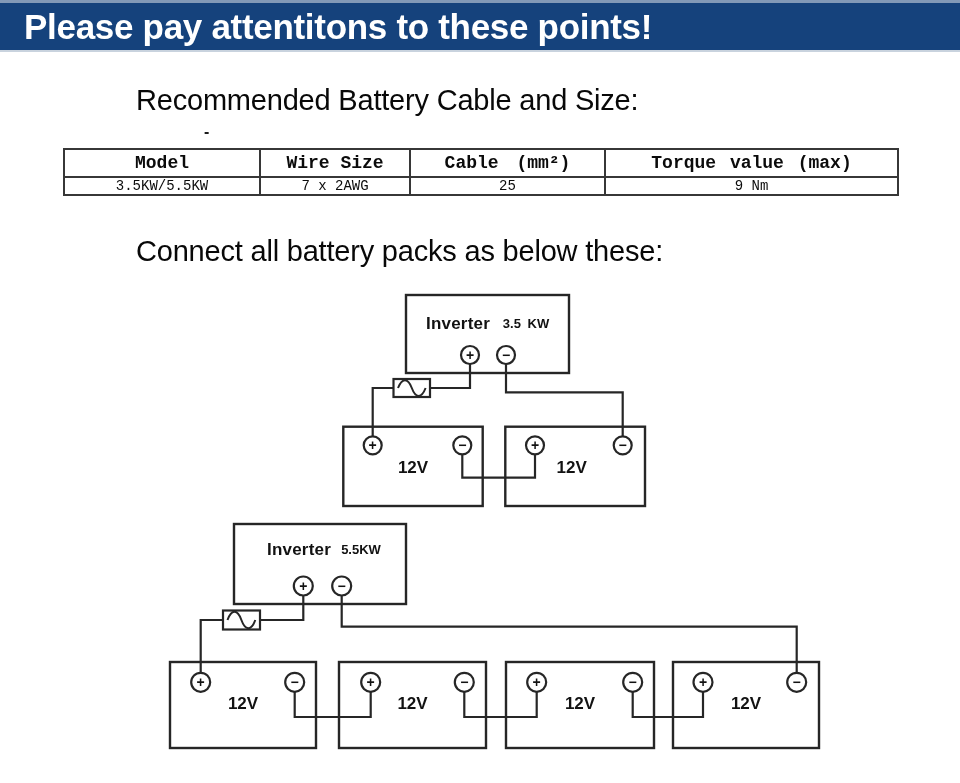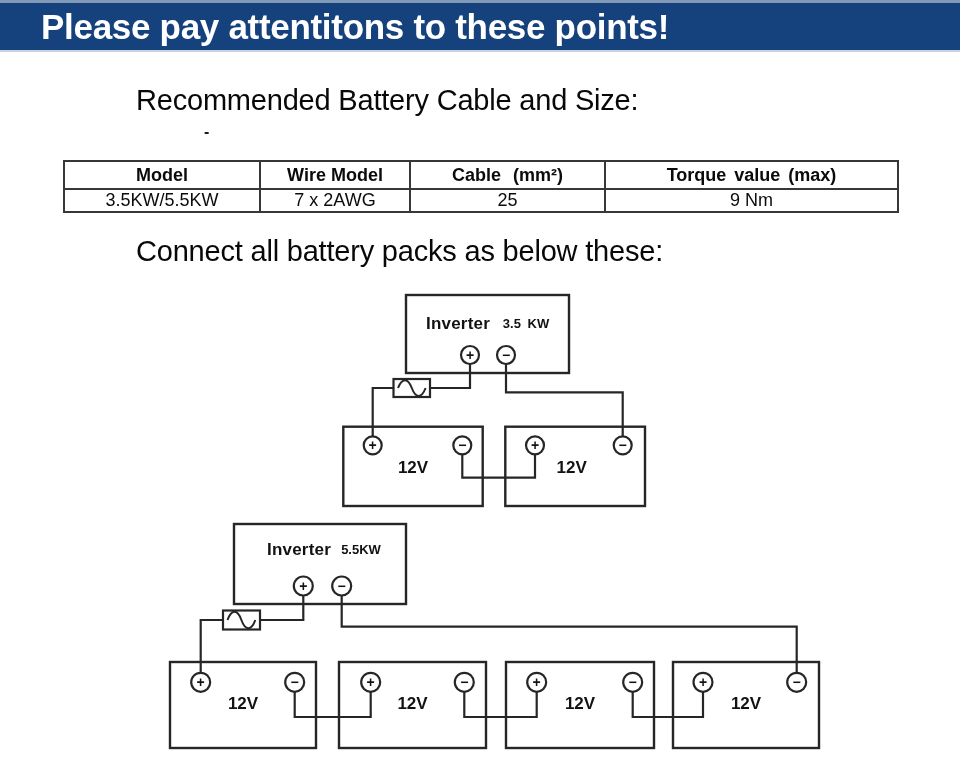--- a/index.html
+++ b/index.html
@@ -13,44 +13,44 @@
   
   .banner {
     position:absolute; left:0; top:0; width:960px; height:52px;
     background:#15427c;
     border-top:3px solid #8299b7;
     border-bottom:2px solid #c9d3de;
     display:flex; align-items:center;
   }
   .banner-title {
     color:#ffffff; font-size:35px; font-weight:bold;
-    padding-left:41px; letter-spacing:-0.3px; white-space:nowrap;
+    padding-left:24px; letter-spacing:-0.3px; white-space:nowrap;
   }
   
   .heading {
     position:absolute; font-size:29px; font-weight:normal;
     color:#080808; letter-spacing:-0.2px; white-space:nowrap;
   }
   .heading-1 { left:136px; top:84px; }
   .heading-2 { left:136px; top:235px; }
   .stray-dash {
     position:absolute; left:204px; top:123px;
     font-size:16px; font-weight:bold; color:#1c1c1c;
   }
   
   .cable-table {
-    position:absolute; left:63px; top:160px; width:834px;
-    border-collapse:collapse; table-layout:fixed;
+    position:absolute; left:63px; top:148px; width:834px;
+    border-collapse:collapse; table-layout:fixed;font-family:Liberation Mono, monospace;
   }
   .cable-table th, .cable-table td {
     border:2px solid #373737; text-align:center;
     vertical-align:middle; overflow:hidden;
   }
   .cable-table th { font-size:18px; font-weight:bold; height:28px; }
-  .cable-table td { font-size:18px; font-weight:normal; height:17px; }
+  .cable-table td { font-size:14px; font-weight:normal; height:17px; }
   .th-cable { word-spacing:7px; }
   .th-torque { word-spacing:3px;margin-top:28px; }
   
   .diagram { position:absolute; }
   #diagram1 { left:330px; top:290px; }
   #diagram2 { left:160px; top:515px; }
   .box  { fill:#ffffff; stroke:#262626; stroke-width:2.4; }
   .wire { fill:none;   stroke:#262626; stroke-width:2.2; }
   .term { fill:#ffffff; stroke:#262626; stroke-width:2.2; }
   .fuse { fill:#ffffff; stroke:#262626; stroke-width:2.2; }
@@ -74,21 +74,21 @@
 <table class="cable-table">
   <colgroup>
     <col style="width:196px">
       <col style="width:150px">
       <col style="width:195px">
       <col style="width:293px">
   </colgroup>
   <thead>
     <tr>
       <th>Model</th>
-      <th>Wire Model</th>
+      <th>Wire Size</th>
       <th class="th-cable">Cable (mm²)</th>
       <th class="th-torque">Torque value (max)</th>
     </tr>
   </thead>
   <tbody>
     <tr>
       <td>3.5KW/5.5KW</td>
       <td>7 x 2AWG</td>
       <td>25</td>
       <td>9 Nm</td>

